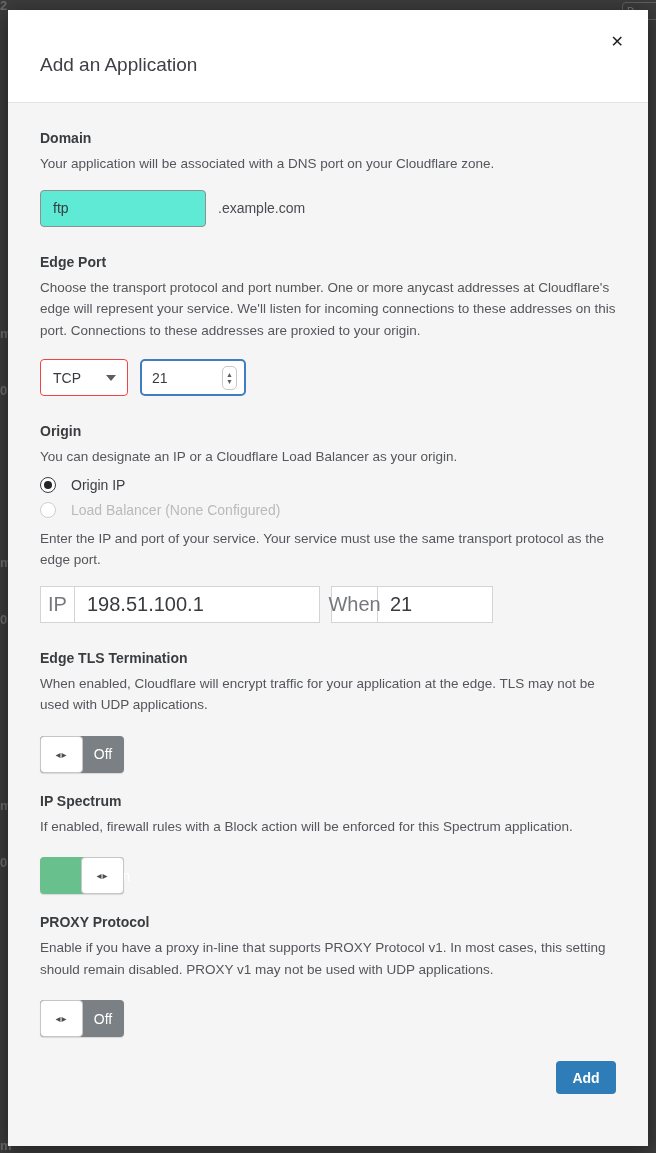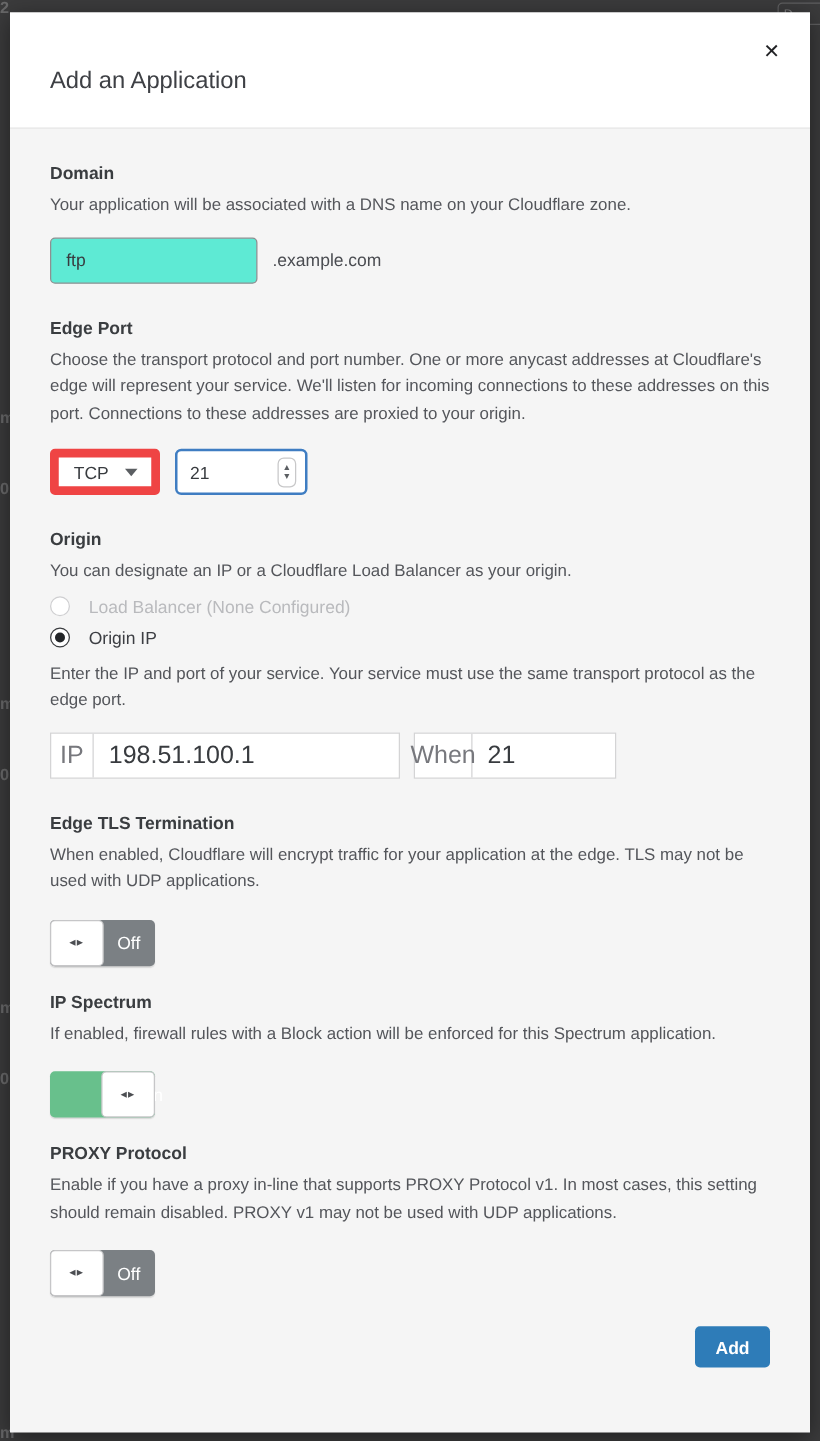--- a/index.html
+++ b/index.html
@@ -95,21 +95,21 @@
     color:#383b3f;
   }
   .domain-input { width:166px; }
   .domain-suffix { margin-left:12px; font-size:14px; color:#4a4c51; }
 
   
   .edgeport-row { display:flex; align-items:center; margin-top:18px; gap:12px; }
   .select {
     width:88px; height:37px;
     background:#fff;
-    border:7px solid #ef4444;
+    border:1px solid #ef4444;
     border-radius:4px;
     display:flex; align-items:center; justify-content:space-between;
     padding:0 11px 0 12px;
     font-size:14px; color:#383b3f;
     cursor:pointer;
   }
   .caret-down {
     width:0; height:0;
     border-left:5px solid transparent;
     border-right:5px solid transparent;
@@ -239,21 +239,21 @@
 <div class="modal">
 
   <div class="modal-header">
     <div class="modal-title">Add an Application</div>
     <div class="close-btn">✕</div>
   </div>
 
   <div class="modal-body">
 
     <div class="section-heading">Domain</div>
-    <div class="desc">Your application will be associated with a DNS name on your Cloudflare zone.</div>
+    <div class="desc">Your application will be associated with a DNS port on your Cloudflare zone.</div>
     <div class="domain-row">
       <div class="text-input domain-input">ftp</div>
       <div class="domain-suffix">.example.com</div>
     </div>
 
     <div class="section-heading mt-sec">Edge Port</div>
     <div class="desc">Choose the transport protocol and port number. One or more anycast addresses at Cloudflare's edge will represent your service. We'll listen for incoming connections to these addresses on this port. Connections to these addresses are proxied to your origin.</div>
     <div class="edgeport-row">
       <div class="select">
         <span>TCP</span>
@@ -264,28 +264,28 @@
         <span class="stepper">
             <span>▲</span>
             <span>▼</span>
           </span>
       </div>
     </div>
 
     <div class="section-heading mt-sec">Origin</div>
     <div class="desc">You can designate an IP or a Cloudflare Load Balancer as your origin.</div>
     <div class="radio-row">
-      <span class="radio-outer disabled"></span>
-      <span class="radio-label disabled">Load Balancer (None Configured)</span>
-    </div>
-    <div class="radio-row">
       <span class="radio-outer">
           <span class="radio-dot"></span>
         </span>
       <span class="radio-label">Origin IP</span>
+    </div>
+    <div class="radio-row">
+      <span class="radio-outer disabled"></span>
+      <span class="radio-label disabled">Load Balancer (None Configured)</span>
     </div>
     <div class="desc" style="margin-top:10px">Enter the IP and port of your service. Your service must use the same transport protocol as the edge port.</div>
     <div class="ipport-row">
       <div class="affix-input ip-group">
         <span class="affix-label">IP</span>
         <span class="affix-value">198.51.100.1</span>
       </div>
       <div class="affix-input port-group">
         <span class="affix-label">When</span>
         <span class="affix-value">21</span>

